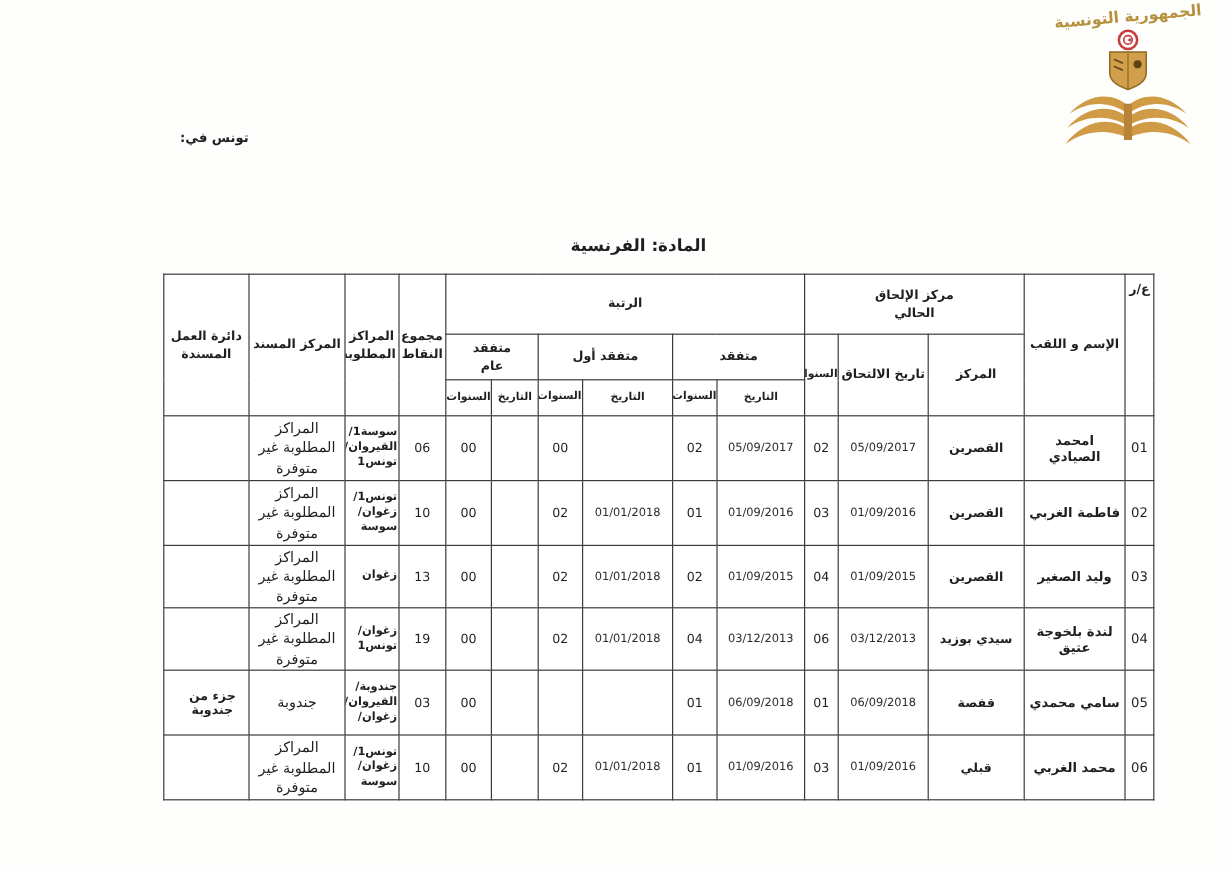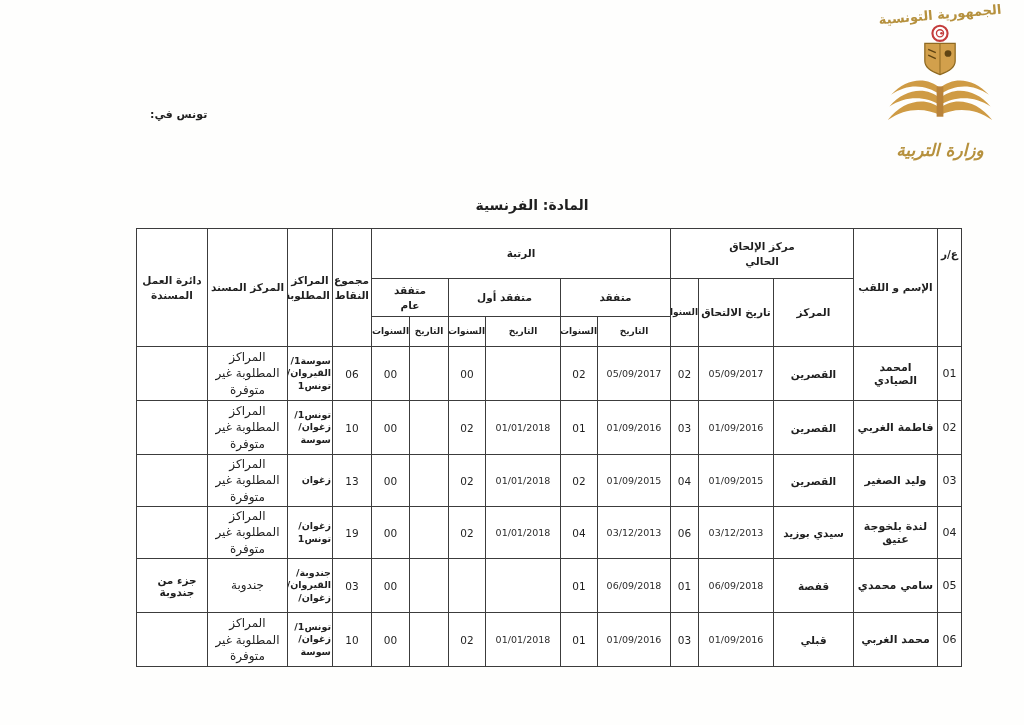--- a/index.html
+++ b/index.html
@@ -20,21 +20,21 @@
   .tbl-wrap{position:absolute;top:228px;right:62px;}
   table{border-collapse:collapse;table-layout:fixed;width:825px;background:#fff;}
   th,td{border:1px solid #3c3c3c;text-align:center;vertical-align:middle;padding:1px 2px;overflow:hidden;}
   thead tr.h1{height:50px;} thead tr.h2{height:38px;} thead tr.h3{height:30px;}
   tbody tr:nth-child(1){height:52px;} tbody tr:nth-child(2){height:48px;}
   tbody tr:nth-child(3){height:52px;} tbody tr:nth-child(4){height:52px;}
   tbody tr:nth-child(5){height:50px;} tbody tr:nth-child(6){height:54px;}
   th{font-weight:bold;font-size:10.5px;line-height:1.35;}
   tr.h3 th{font-size:9px;padding:1px 0;}
   th.th-small{font-size:9px;padding:1px 0;}
-  th.top{vertical-align:top;padding-top:18px;margin-top:34px;}
+  th.top{vertical-align:top;padding-top:5px;margin-top:34px;}
   .w-narrow{max-width:92px;margin:0 auto;}
   .w-tiny{max-width:36px;margin:0 auto;}
   td{font-size:10.5px;}
   .c-serial{font-size:11px;direction:ltr;}
   .c-name{font-size:11px;font-weight:bold;margin-left:11px;}
   .c-center{font-size:10.5px;font-weight:bold;}
   .c-date{font-size:9.5px;direction:ltr;color:#2c2c2c;}
   .c-num{font-size:10.5px;direction:ltr;}
   .c-req{font-size:9.5px;font-weight:bold;line-height:1.3;padding:8px 1px;text-align:right;}
   .c-assigned{font-size:12px;font-weight:normal;line-height:1.35;}
@@ -61,21 +61,20 @@
       <g fill="#cf9b44">
         <path d="M70 76 C54 62 30 64 12 84 C32 70 54 72 70 84 Z"></path>
         <path d="M70 88 C54 74 28 76 10 98 C30 84 54 86 70 96 Z"></path>
         <path d="M70 100 C54 86 26 90 8 114 C30 98 54 100 70 108 Z"></path>
         <path d="M70 76 C86 62 110 64 128 84 C108 70 86 72 70 84 Z"></path>
         <path d="M70 88 C86 74 112 76 130 98 C110 84 86 86 70 96 Z"></path>
         <path d="M70 100 C86 86 114 90 132 114 C110 98 86 100 70 108 Z"></path>
         <path d="M66 74 h8 v36 h-8 Z" fill="#b9833a"></path>
       </g>
     </svg>
-    <div class="ministry">وزارة التربية</div>
   </div>
 
   <div class="meta">تونس في:</div>
 
   <div class="subject">المادة: الفرنسية</div>
 
   <div class="tbl-wrap">
     <table>
       <colgroup>
         <col style="width:24px">

